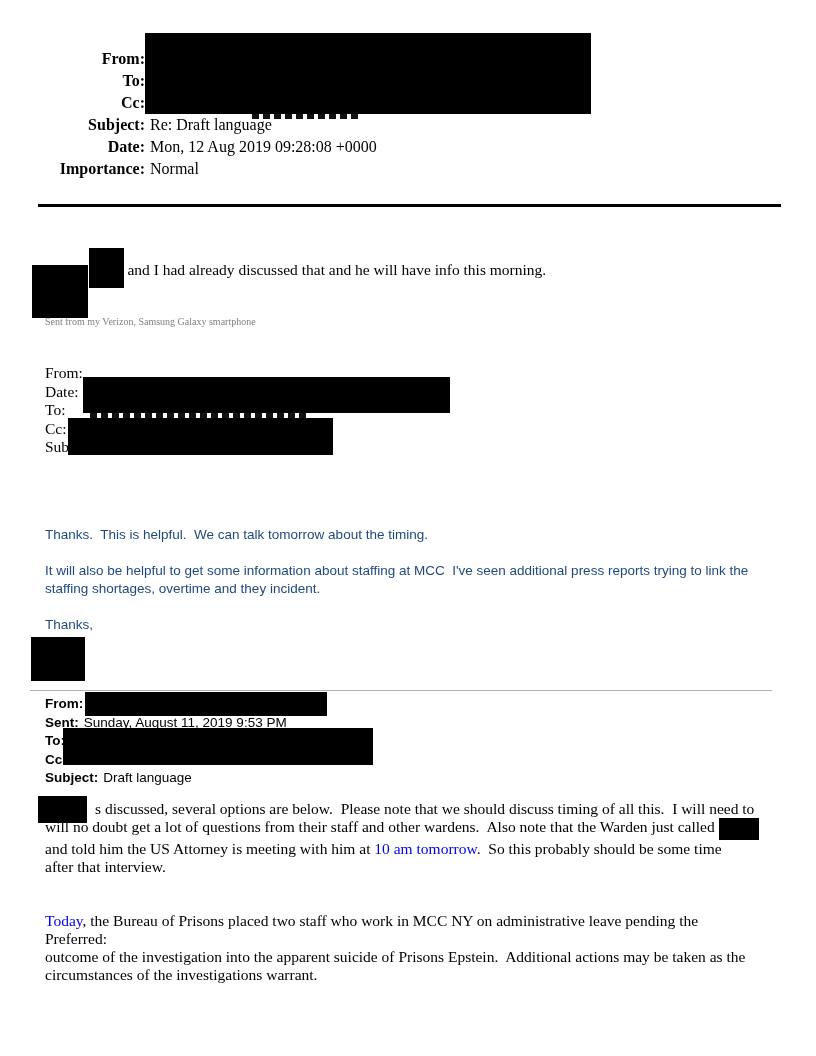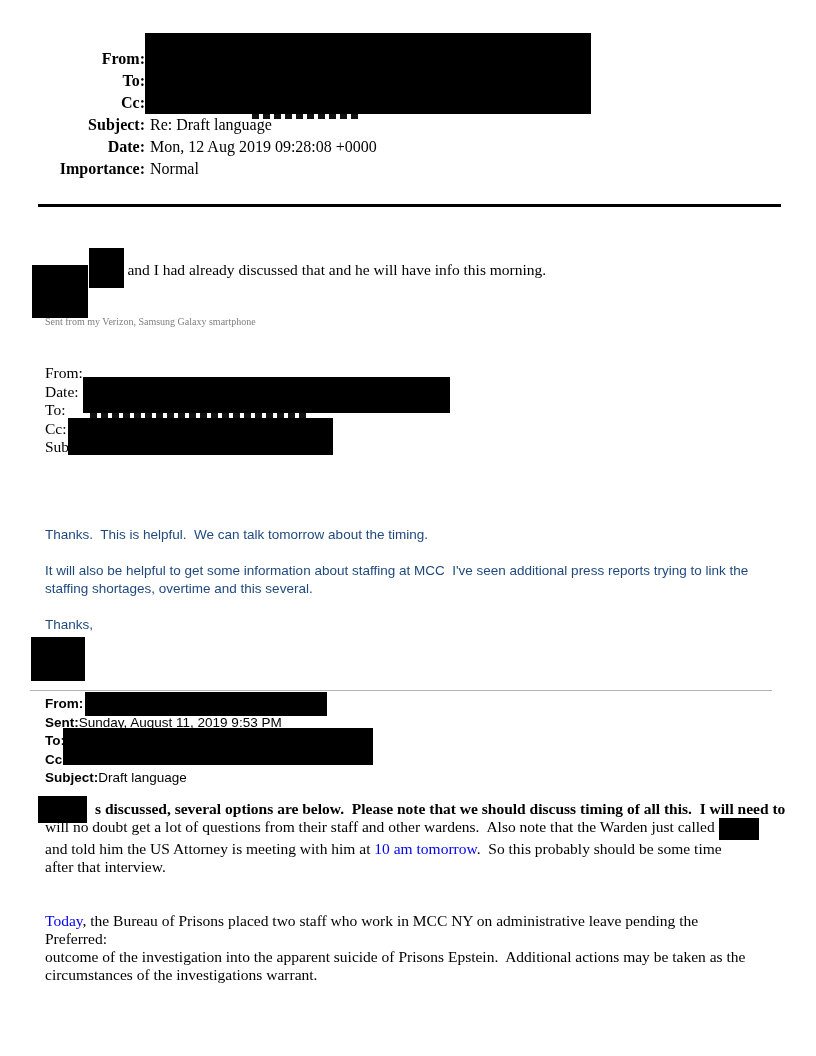--- a/index.html
+++ b/index.html
@@ -17,21 +17,21 @@
   .hlabel { display:inline-block; width:115px; text-align:right; font-weight:bold; flex:0 0 115px; }
   .hvalue { margin-left:5px; }
   .ln  { white-space:pre; line-height:18px; }
   .oln { white-space:pre; line-height:18.5px; }
   .inline-redact { display:inline-block; background:#000; }
   .gray { color:#7f7f7f; }
   .blue-block { font-family:"Liberation Sans", sans-serif; font-size:13.5px; color:#1f497d; z-index:1; }
   .bln { white-space:pre; line-height:18px; min-height:18px; }
   .sans-hdr { font-family:"Liberation Sans", sans-serif; font-size:13.5px; line-height:18.5px; z-index:1; }
   .sans-hdr .lbl { font-weight:bold; }
-  .sans-hdr .val { }
+  .sans-hdr .val { margin-left:5px; }
   a.link { color:#0000ee; cursor:pointer; }
   .z6 { z-index:6; }
   .z1 { z-index:1; }
 </style>
 </head>
 <body>
 
 <div class="page">
 
   <section class="abs hdr1" style="left:30px; top:48px; width:700px;">
@@ -83,21 +83,21 @@
 
   <div class="redaction" style="left:83px; top:377px; width:367px; height:36px;"></div>
   <div class="frag" style="left:90px; top:412px; width:220px; height:6px;"></div>
   <div class="redaction" style="left:68px; top:418px; width:265px; height:37px;"></div>
 
 
   <section class="abs blue-block z1" style="left:45px; top:526px; width:740px;">
     <div class="bln">Thanks.  This is helpful.  We can talk tomorrow about the timing.</div>
     <div class="bln"></div>
     <div class="bln">It will also be helpful to get some information about staffing at MCC  I've seen additional press reports trying to link the</div>
-    <div class="bln">staffing shortages, overtime and this several.</div>
+    <div class="bln">staffing shortages, overtime and they incident.</div>
     <div class="bln"></div>
     <div class="bln">Thanks,</div>
   </section>
 
   <div class="redaction" style="left:31px; top:637px; width:54px; height:44px;"></div>
 
   <div class="rule-thin" style="left:30px; top:690px; width:742px; height:1px;"></div>
 
   <section class="abs sans-hdr" style="left:45px; top:695px; width:720px;">
     <div class="oln"><span class="lbl">From:</span><span class="val"></span></div>
@@ -106,21 +106,21 @@
     <div class="oln"><span class="lbl">Cc:</span><span class="val"></span></div>
     <div class="oln"><span class="lbl">Subject:</span><span class="val">Draft language</span></div>
   </section>
 
   <div class="redaction" style="left:85px; top:692px; width:242px; height:24px;"></div>
   <div class="redaction" style="left:63px; top:728px; width:310px; height:37px;"></div>
 
   <div class="redaction" style="left:38px; top:796px; width:49px; height:27px;"></div>
 
   <section class="abs serif15 z1" style="left:45px; top:800px; width:745px;">
-    <div class="ln" style="padding-left:50px;font-weight:bold;">s discussed, several options are below.  Please note that we should discuss timing of all this.  I will need to</div>
+    <div class="ln" style="padding-left:50px;">s discussed, several options are below.  Please note that we should discuss timing of all this.  I will need to</div>
     <div class="ln"><span>will no doubt get a lot of questions from their staff and other wardens.  Also note that the Warden just called </span><span class="inline-redact" style="width:40px; height:22px; vertical-align:-8px;"></span></div>
     <div class="ln"><span>and told him the US Attorney is meeting with him at </span><a class="link">10 am</a><span> </span><a class="link">tomorrow</a><span>.  So this probably should be some time</span></div>
     <div class="ln">after that interview.</div>
   </section>
 
   <section class="abs serif15 z1" style="left:45px; top:912px; width:745px;">
     <div class="ln"><a class="link">Today</a><span>, the Bureau of Prisons placed two staff who work in MCC NY on administrative leave pending the</span></div>
     <div class="ln">Preferred:</div>
     <div class="ln">outcome of the investigation into the apparent suicide of Prisons Epstein.  Additional actions may be taken as the</div>
     <div class="ln">circumstances of the investigations warrant.</div>

